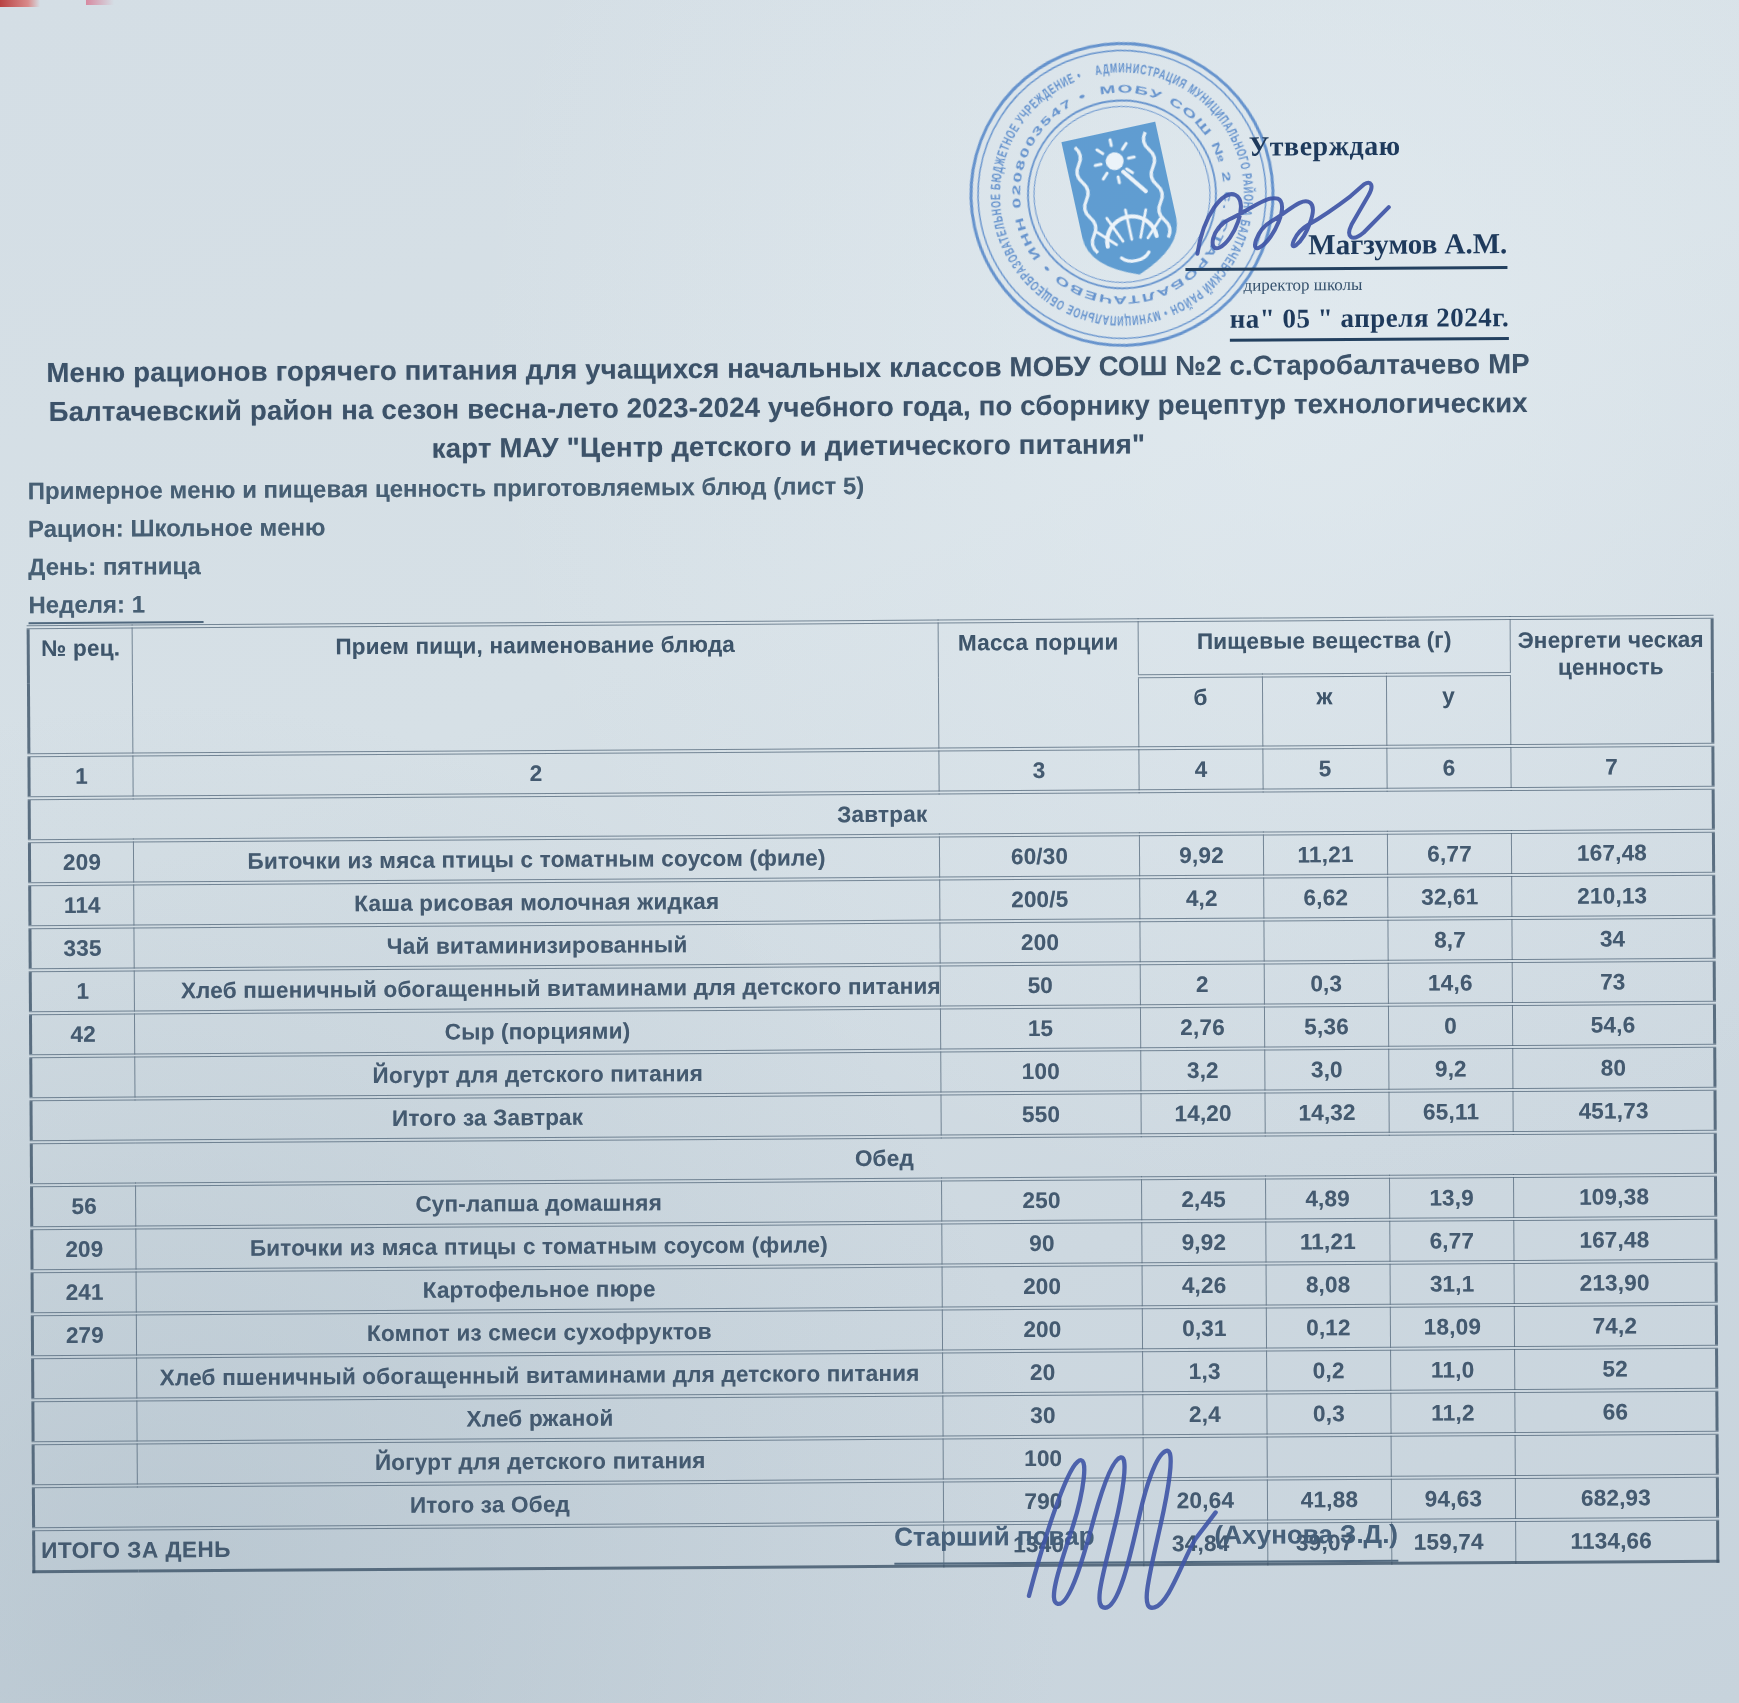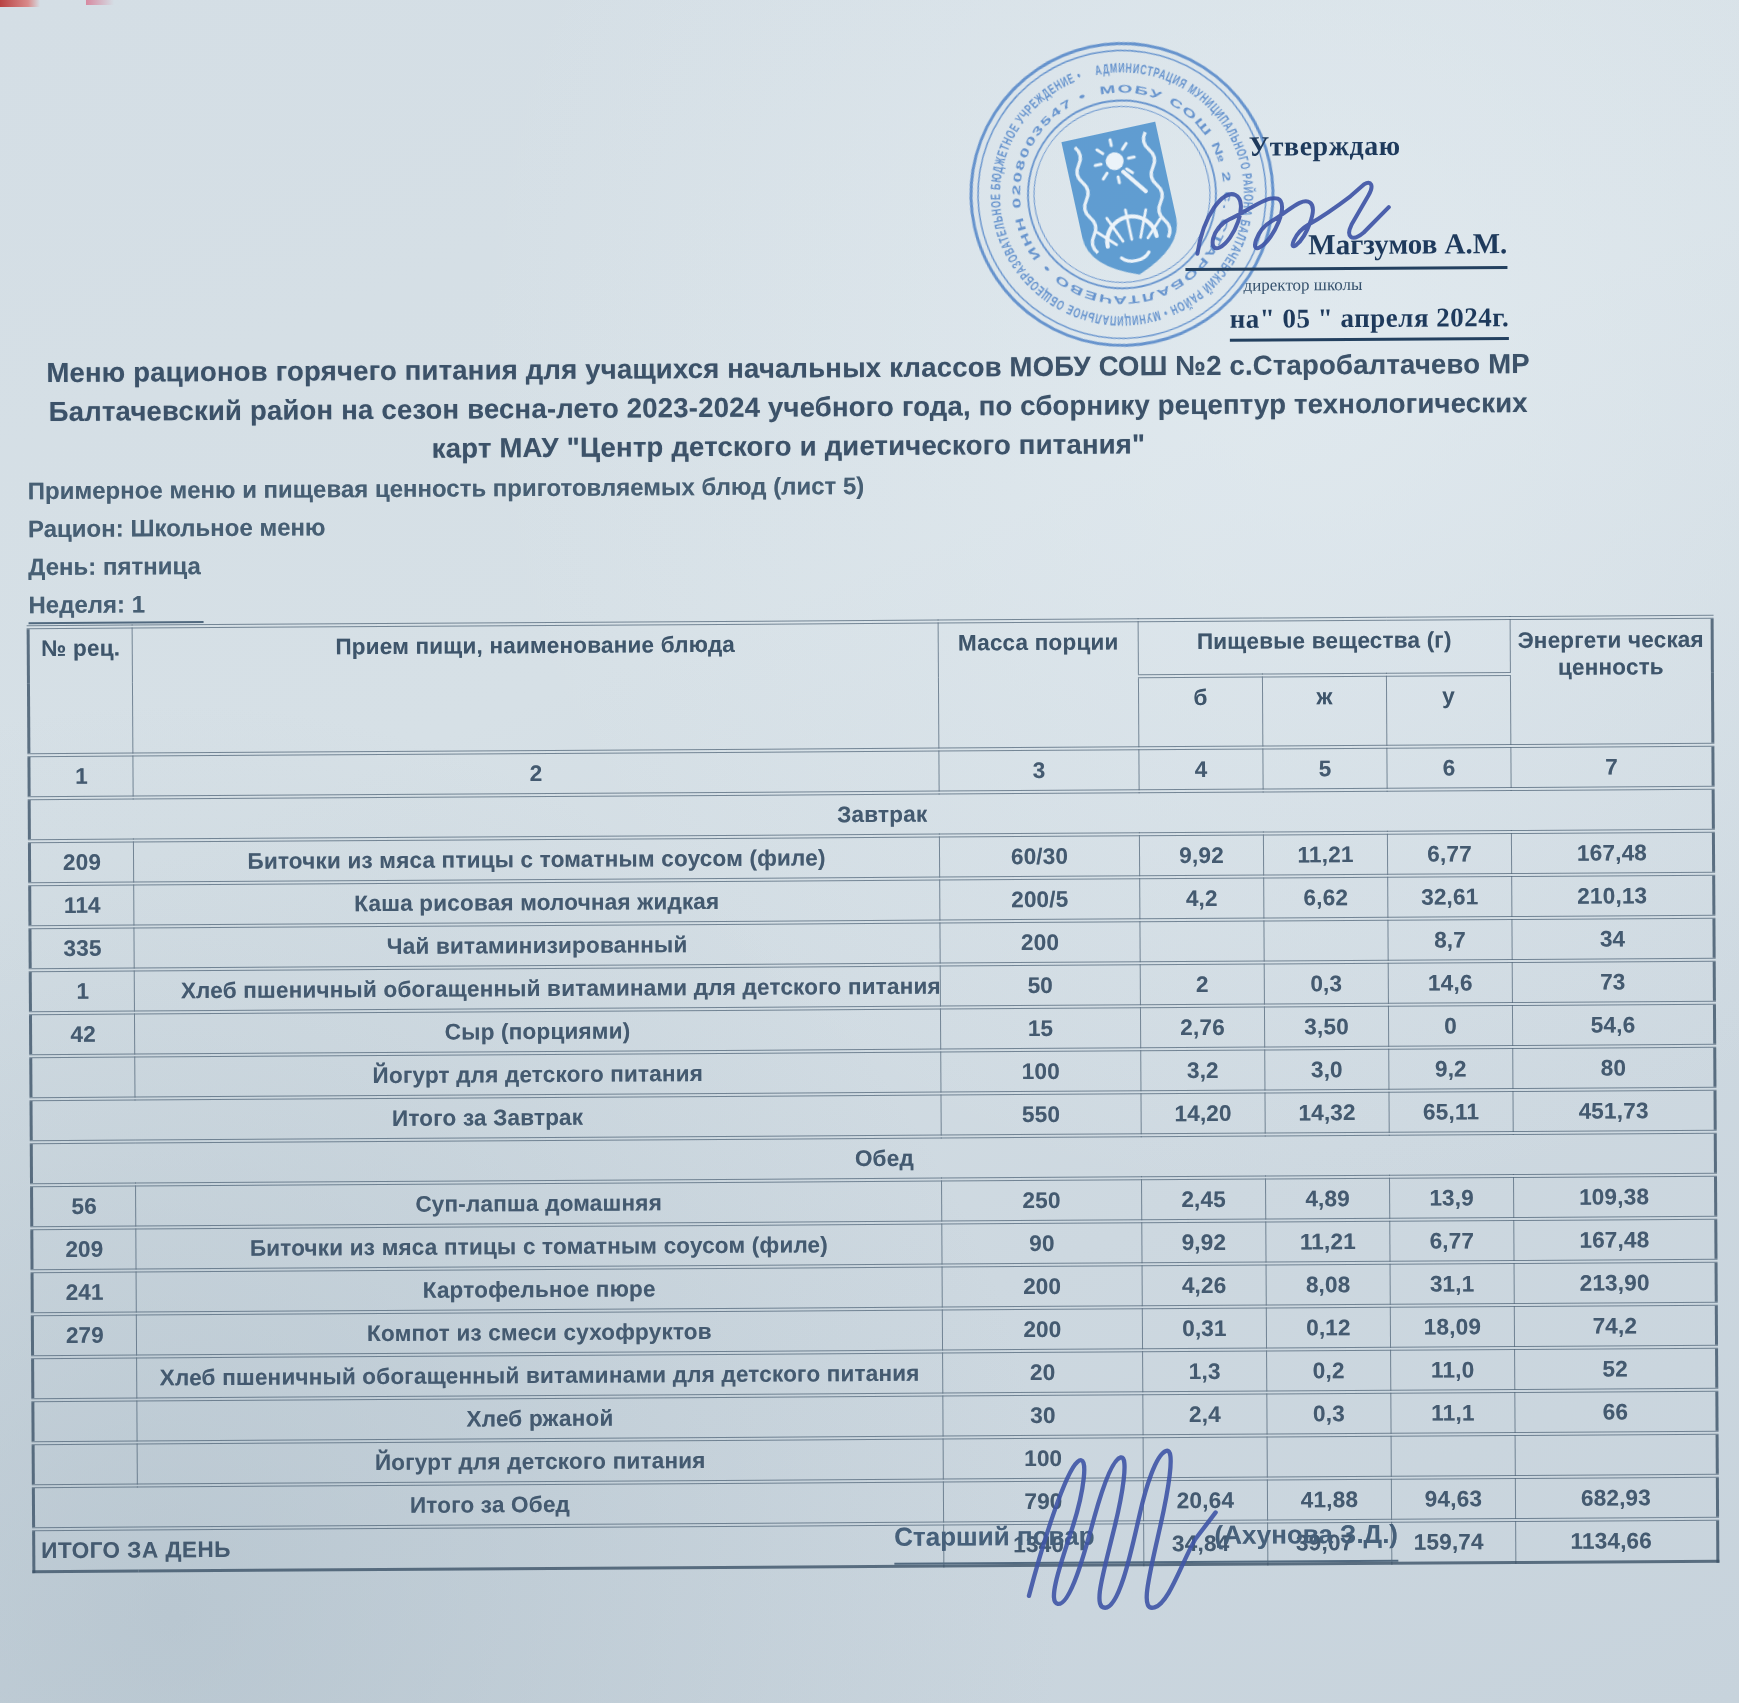--- a/index.html
+++ b/index.html
@@ -216,21 +216,21 @@
             <td class="cell-v">2</td>
             <td class="cell-v">0,3</td>
             <td class="cell-v">14,6</td>
             <td class="cell-en">73</td>
           </tr>
           <tr class="r-dish">
             <td class="cell-num">42</td>
             <td class="cell-name">Сыр (порциями)</td>
             <td class="cell-mass">15</td>
             <td class="cell-v">2,76</td>
-            <td class="cell-v">3,50</td>
+            <td class="cell-v">5,36</td>
             <td class="cell-v">0</td>
             <td class="cell-en">54,6</td>
           </tr>
           <tr class="r-dish">
             <td class="cell-num"></td>
             <td class="cell-name">Йогурт для детского питания</td>
             <td class="cell-mass">100</td>
             <td class="cell-v">3,2</td>
             <td class="cell-v">3,0</td>
             <td class="cell-v">9,2</td>
@@ -291,21 +291,21 @@
             <td class="cell-v">0,2</td>
             <td class="cell-v">11,0</td>
             <td class="cell-en">52</td>
           </tr>
           <tr class="r-dish">
             <td class="cell-num"></td>
             <td class="cell-name">Хлеб ржаной</td>
             <td class="cell-mass">30</td>
             <td class="cell-v">2,4</td>
             <td class="cell-v">0,3</td>
-            <td class="cell-v">11,1</td>
+            <td class="cell-v">11,2</td>
             <td class="cell-en">66</td>
           </tr>
           <tr class="r-dish">
             <td class="cell-num"></td>
             <td class="cell-name">Йогурт для детского питания</td>
             <td class="cell-mass">100</td>
             <td class="cell-v"></td>
             <td class="cell-v"></td>
             <td class="cell-v"></td>
             <td class="cell-en"></td>

